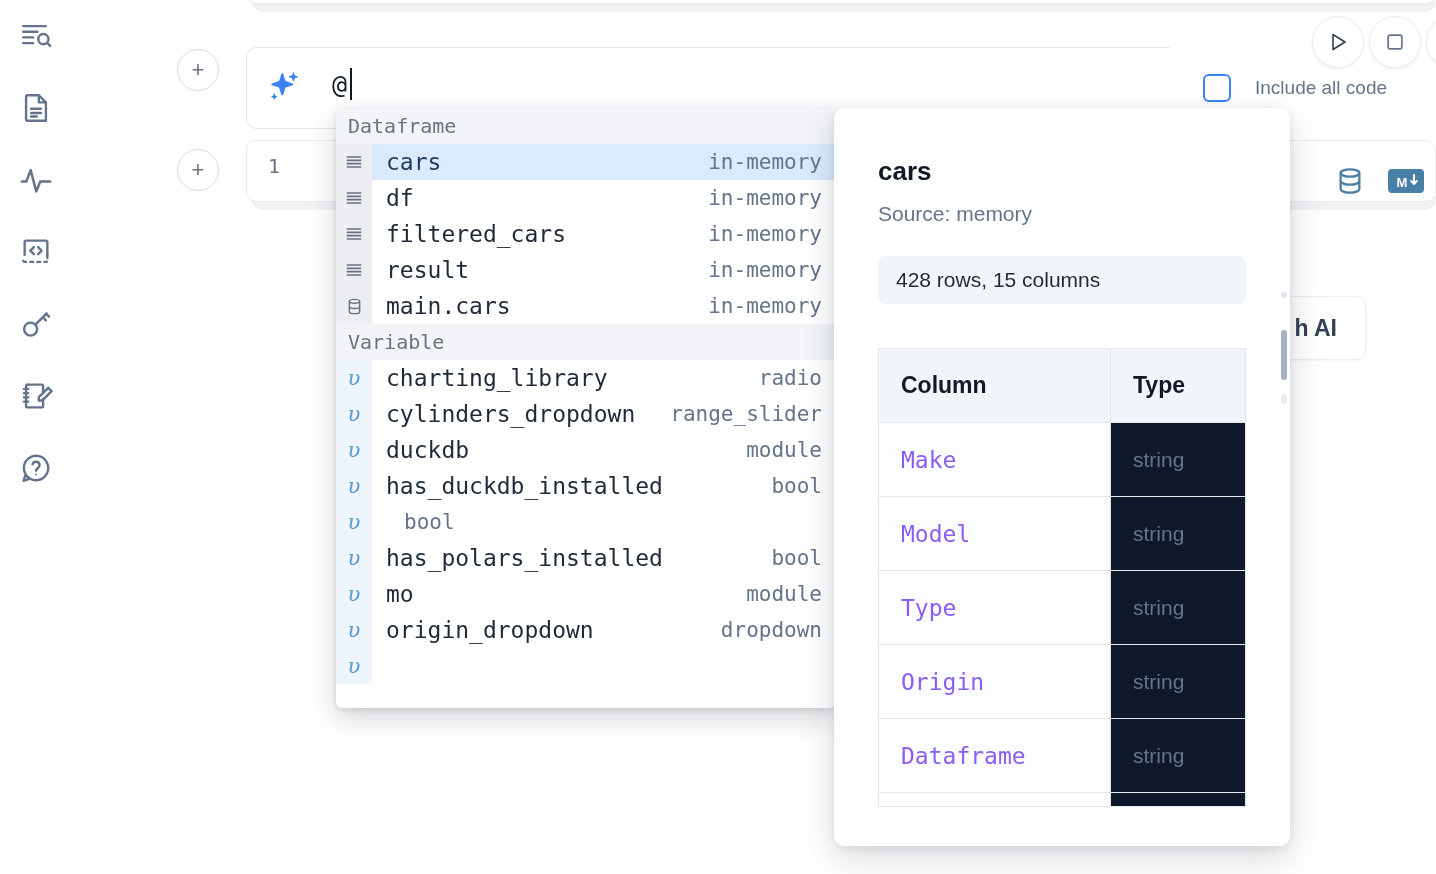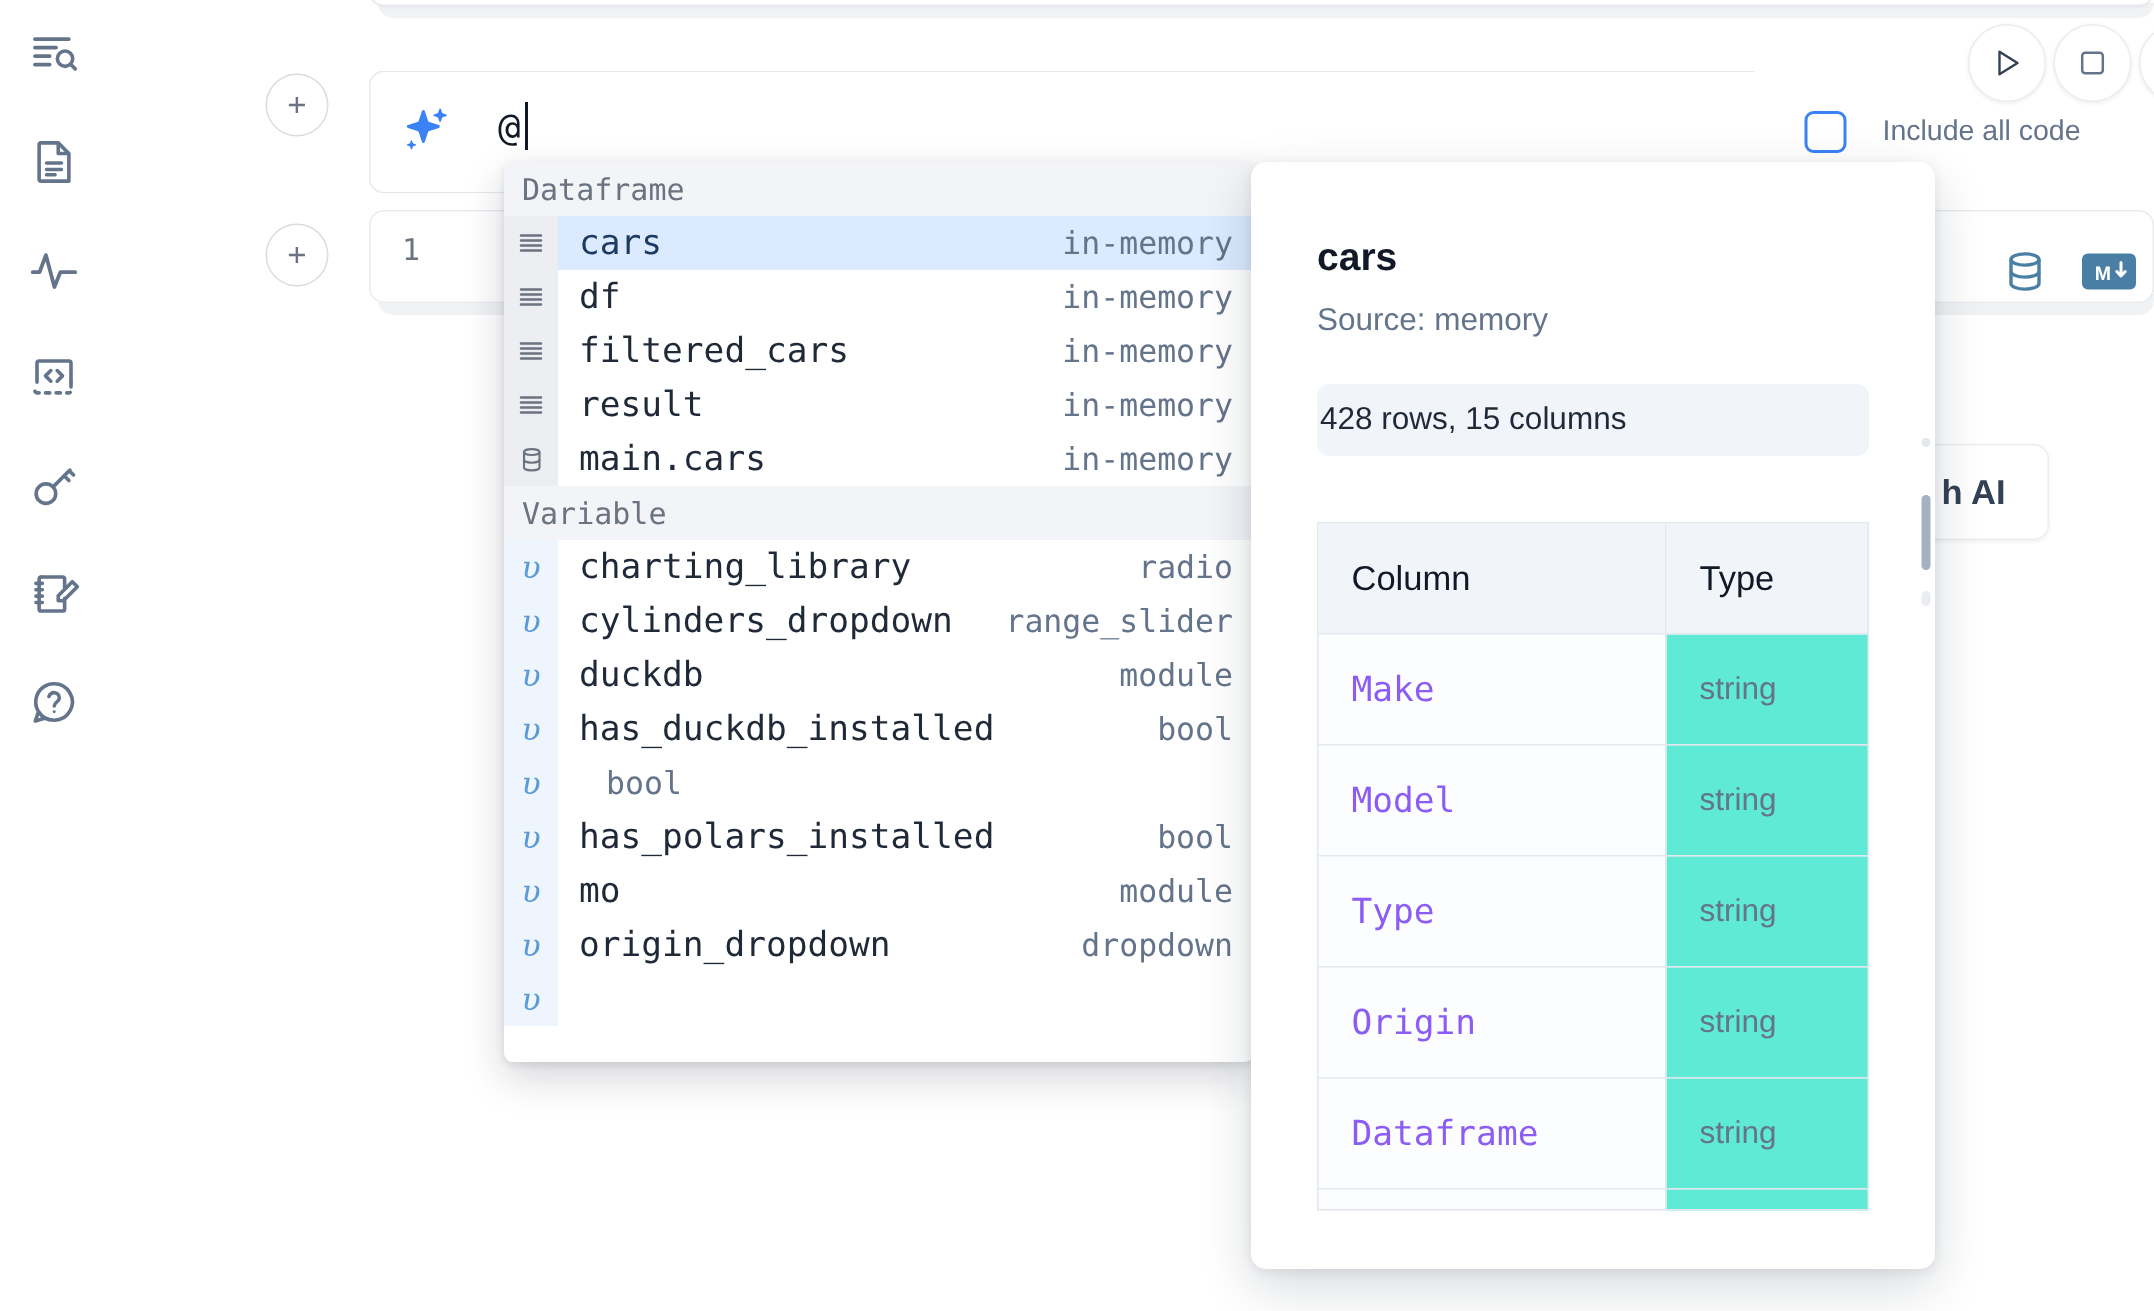--- a/index.html
+++ b/index.html
@@ -179,42 +179,42 @@
     position: absolute; left: 44px; top: 48px;
     font-size: 26px; font-weight: 700; color: #111827;
   }
   .pv-source {
     position: absolute; left: 44px; top: 94px;
     font-size: 21px; color: #64748b;
   }
   .pv-chip {
     position: absolute; left: 44px; top: 148px; width: 368px; height: 48px;
     background: #f1f5f9; border-radius: 8px;
-    display: flex; align-items: center; padding-left: 2px;
+    display: flex; align-items: center; padding-left: 18px;
     font-size: 21px; color: #1f2937;
   }
   .pv-table {
     position: absolute; left: 44px; top: 240px; width: 368px;
     border-collapse: collapse;
   }
   .pv-table th, .pv-table td {
     border: 1px solid #e4e8ee; padding: 0 22px;
     height: 74px; text-align: left; vertical-align: middle;
   }
   .pv-table th {
-    background: #f1f5f9; font-weight: 400;
+    background: #f1f5f9; font-weight: 700;
     font-size: 23px; color: #111827;
   }
   .pv-table th:first-child { width: 232px; }
   .pv-table td.col {
     font-family: "DejaVu Sans Mono", monospace;
     font-size: 23px; color: #8b5cf6; background: #fcfdfe;
   }
   .pv-table td.typ {
-    font-size: 21px; color: #64748b; background: #5eead4;
+    font-size: 21px; color: #64748b; background: #0f172a;
   }
   .pv-table tr.partial td { height: 14px; }
 
   .pv-scroll {
     position: absolute; right: 3px; top: 222px; width: 6px; height: 50px;
     background: #94a3b8; border-radius: 3px; opacity: .85; cursor: pointer;
   }
   .pv-scroll-track-a {
     position: absolute; right: 3px; top: 184px; width: 6px; height: 6px;
     background: #e2e8f0; border-radius: 3px;

